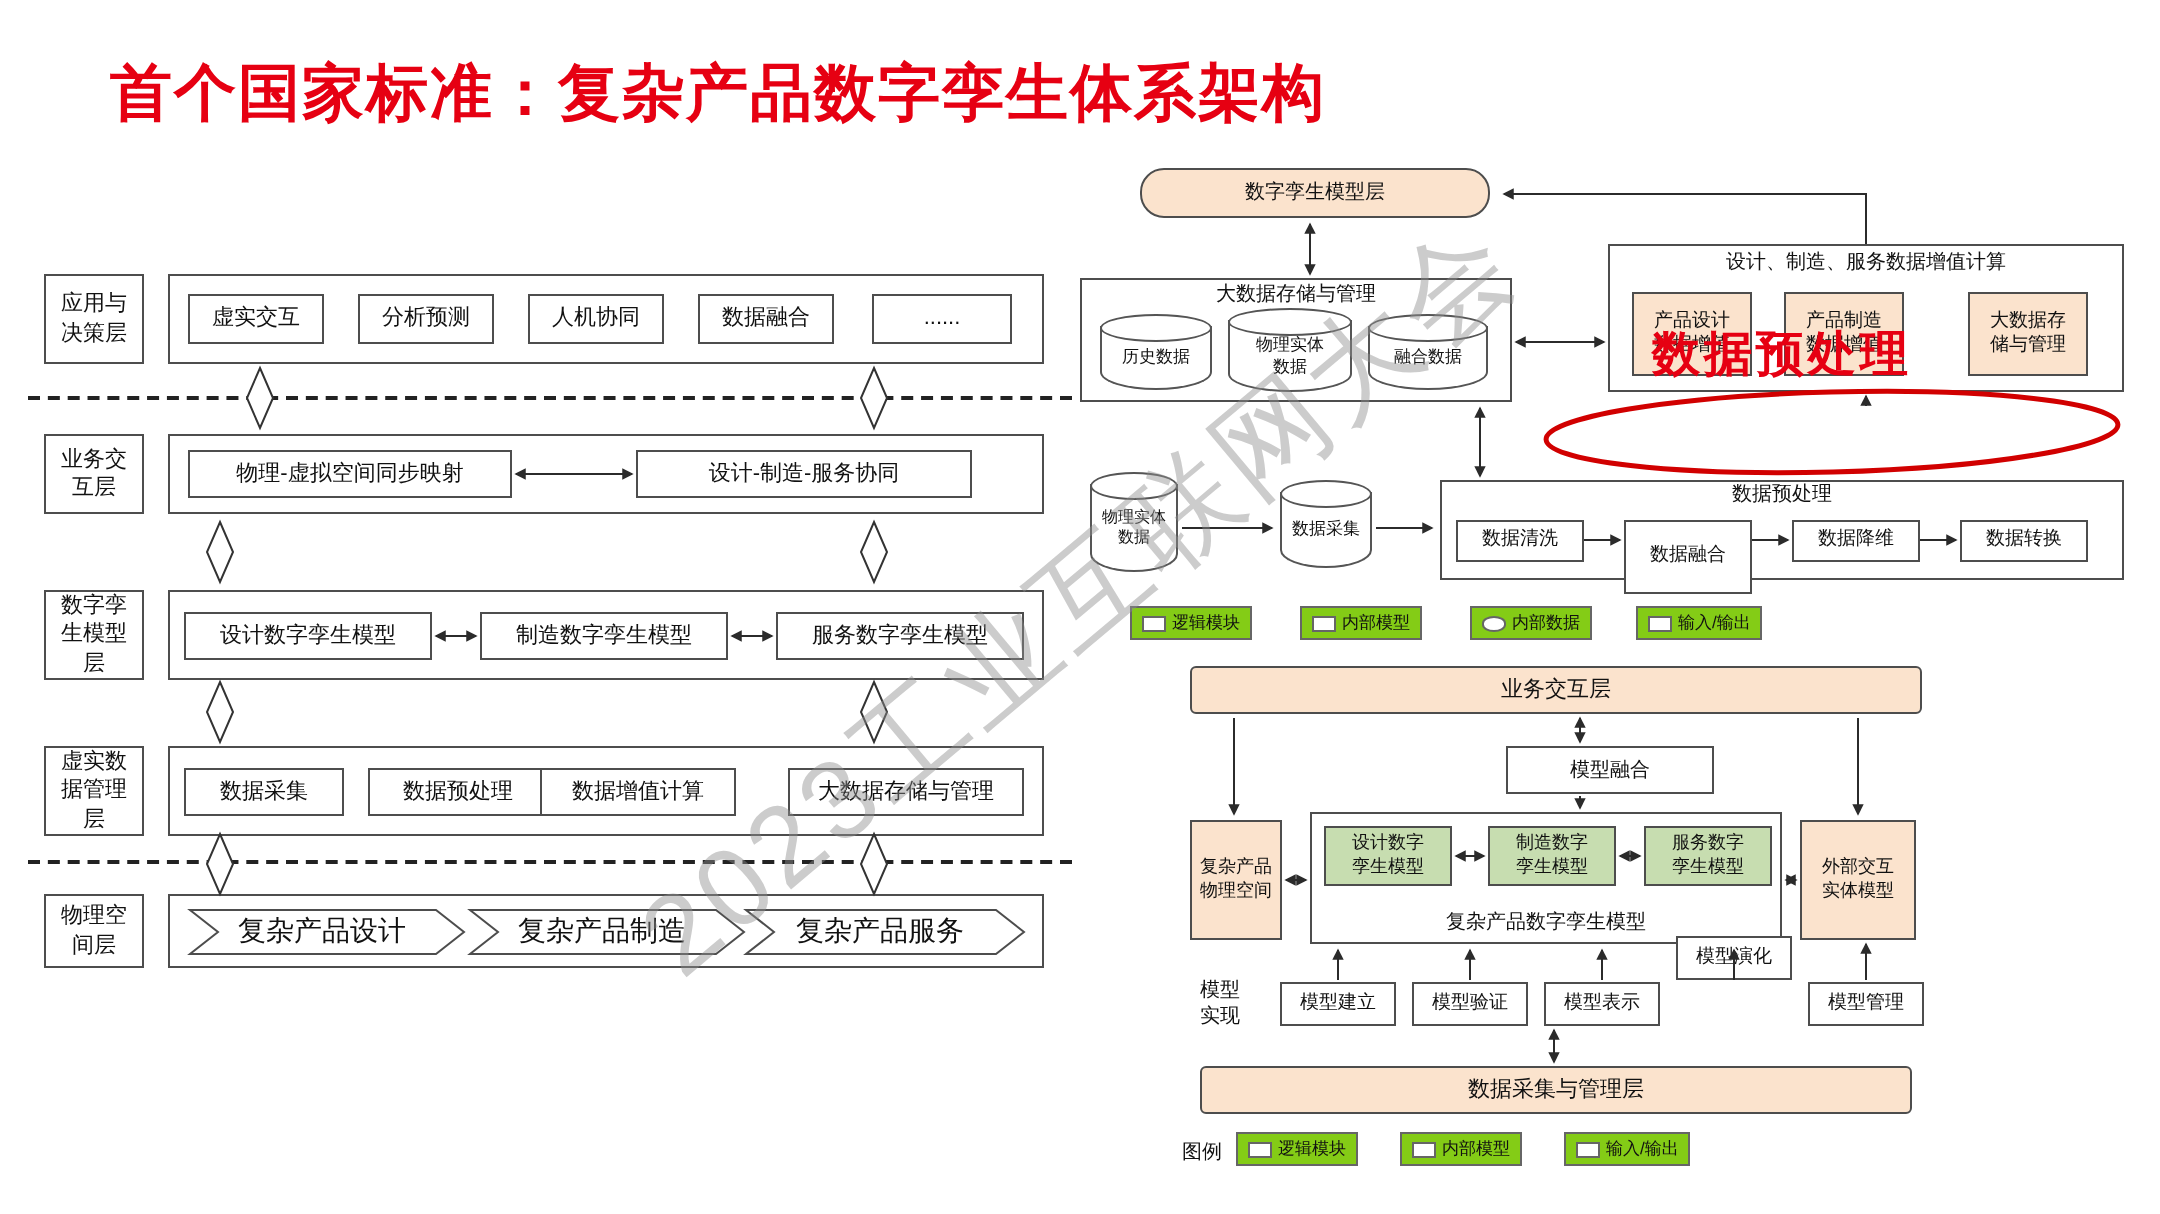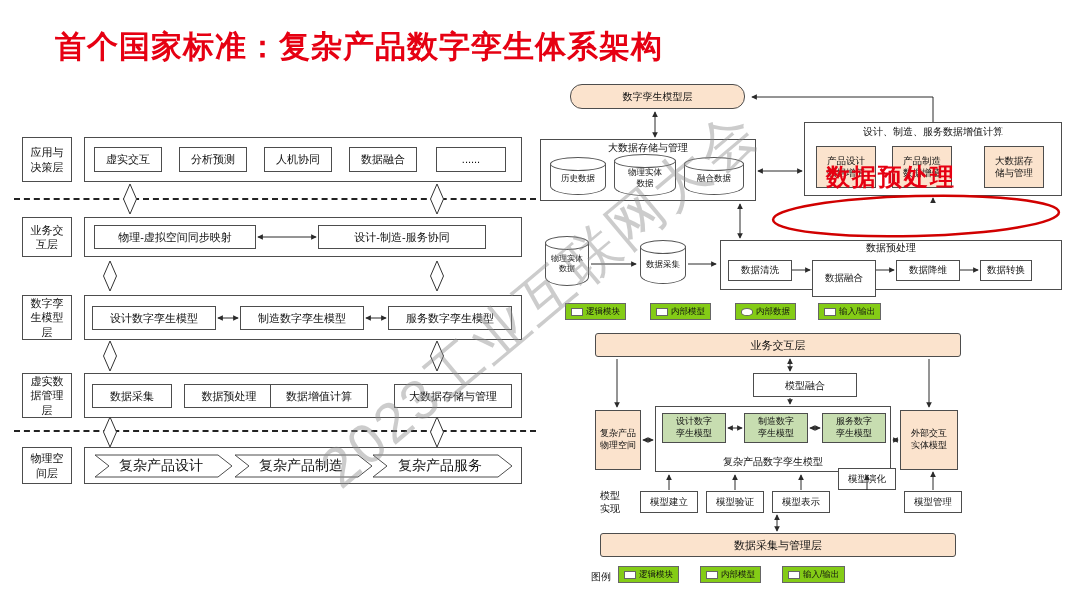--- a/index.html
+++ b/index.html
@@ -145,21 +145,21 @@
   <div class="box peach f95" style="left:892px;top:146px;width:60px;height:42px;padding:0 8px">产品制造数据增值</div>
   <div class="box peach f95" style="left:984px;top:146px;width:60px;height:42px;padding:0 8px">大数据存储与管理</div>
   <div id="aitag">数据预处理</div>
 
 
   <div class="box" style="left:720px;top:240px;width:342px;height:50px"></div>
   <div class="cap" style="left:720px;top:242px;width:342px">数据预处理</div>
   <div class="box f95" style="left:728px;top:260px;width:64px;height:21px">数据清洗</div>
   <div class="box f95" style="left:812px;top:260px;width:64px;height:37px">数据融合</div>
   <div class="box f95" style="left:896px;top:260px;width:64px;height:21px">数据降维</div>
-  <div class="box f95" style="left:980px;top:260px;width:52px;height:21px">数据转换</div>
+  <div class="box f95" style="left:980px;top:260px;width:64px;height:21px">数据转换</div>
 
   <div class="cyl" style="left:545px;top:242px;width:44px;height:44px;padding:0 4px;font-size:8px">
       <span>物理实体数据</span>
     </div>
   <div class="cyl f9" style="left:640px;top:246px;width:46px;height:38px">
       <span>数据采集</span>
     </div>
 
   <div class="lgd" style="left:565px;top:303px">
       <span class="ic"></span>

